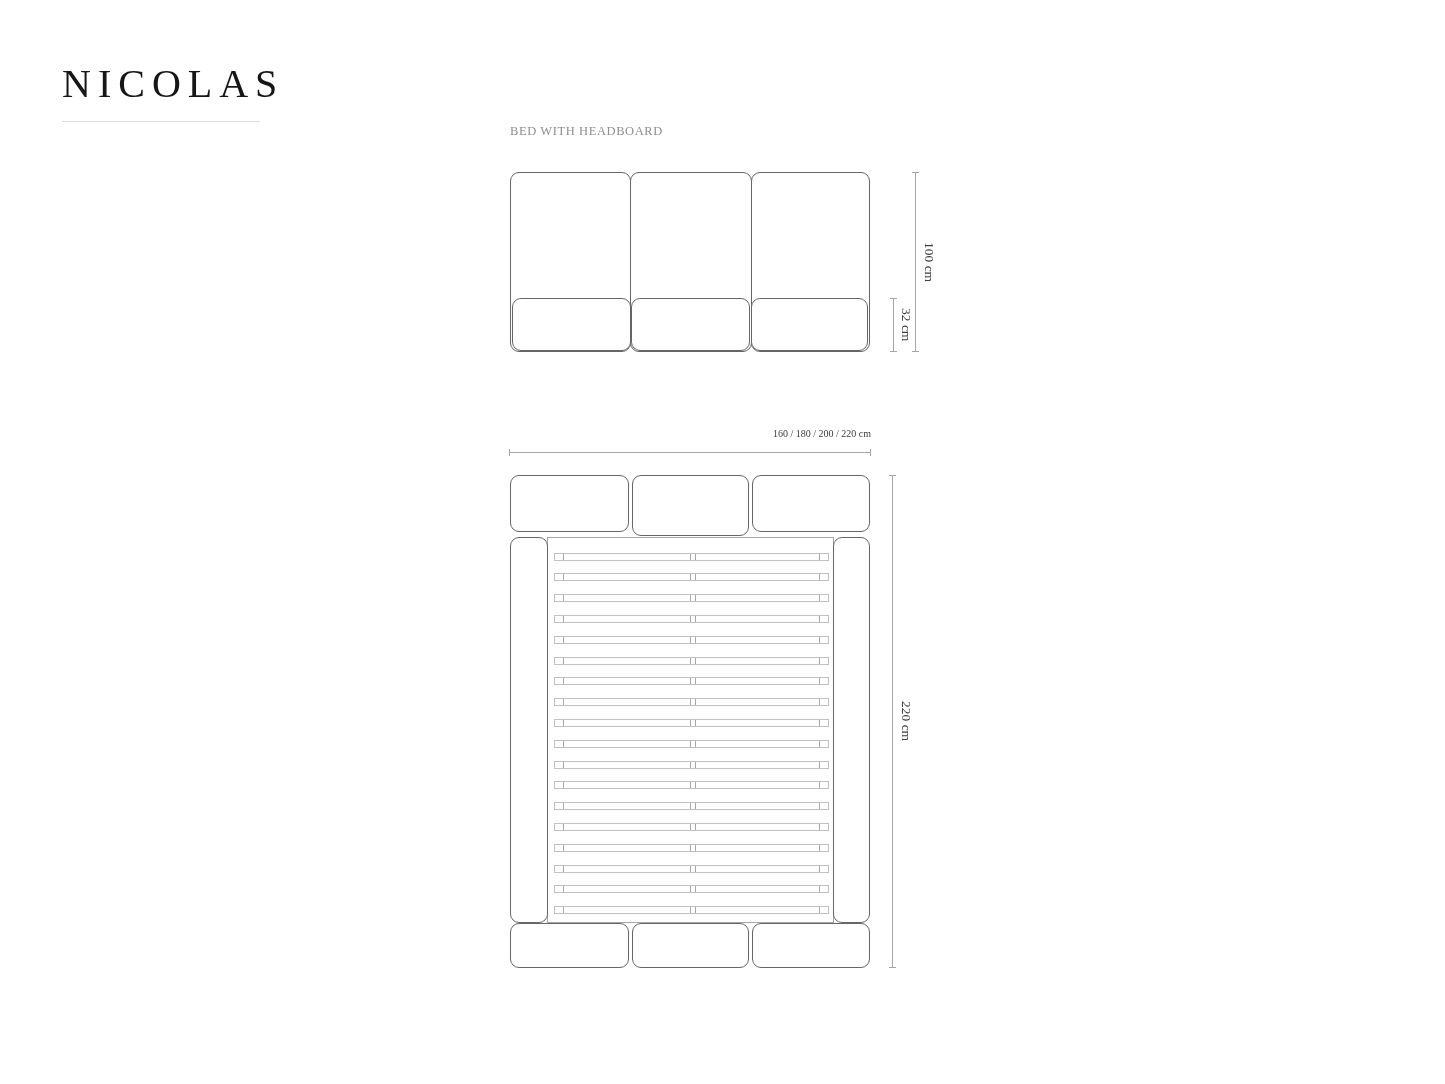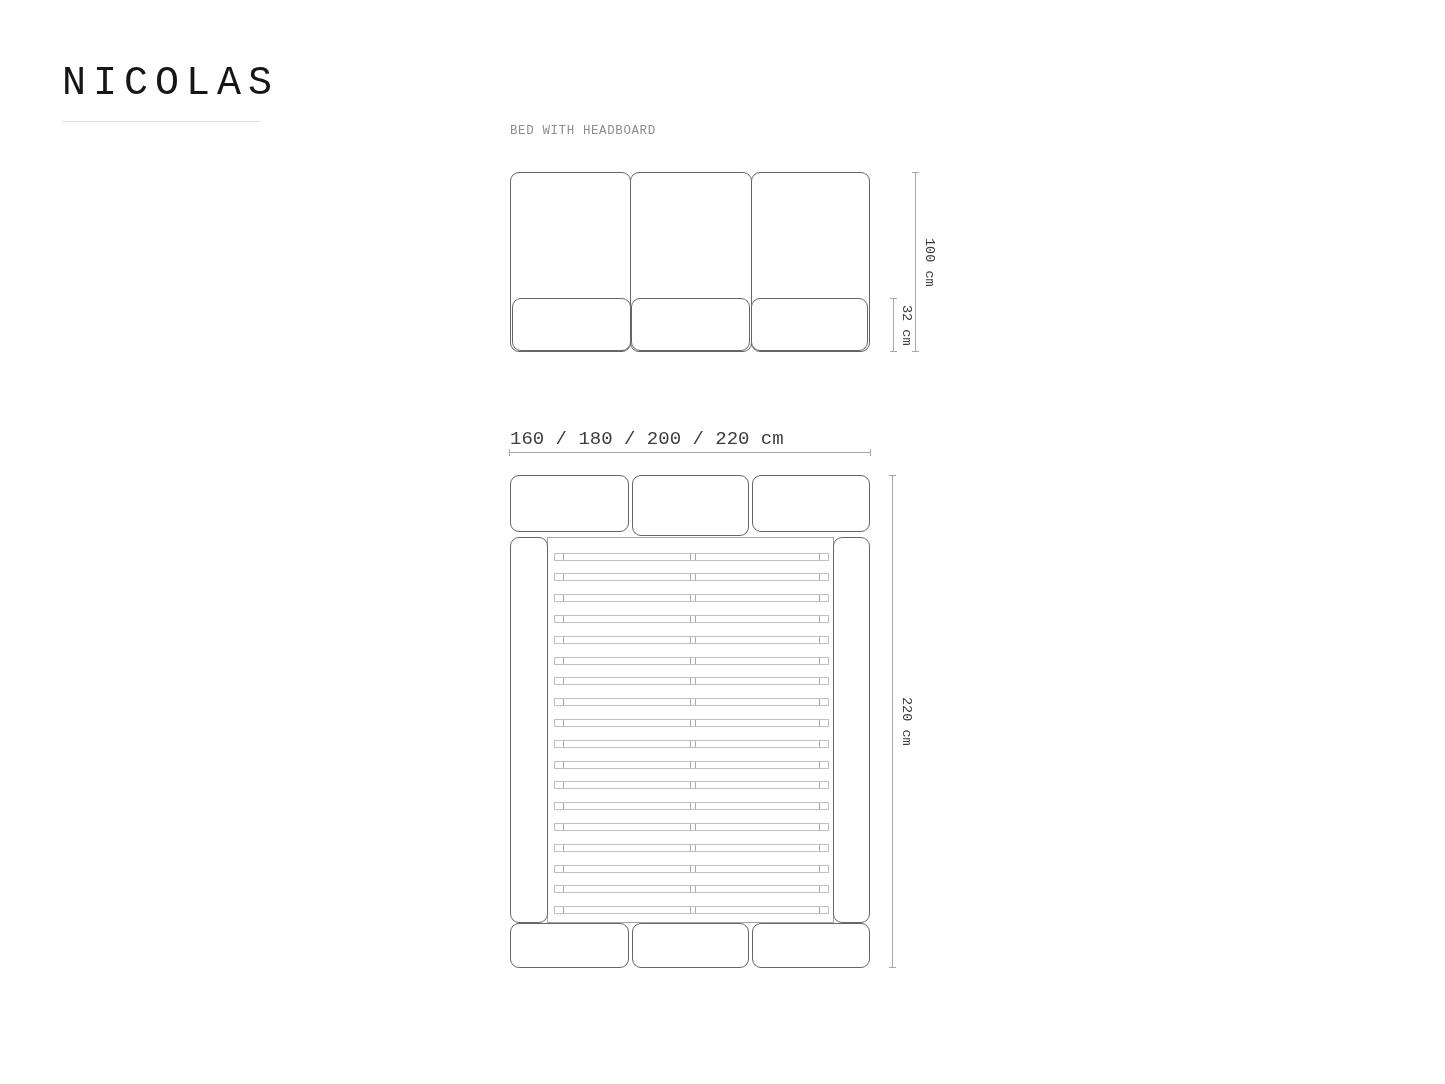--- a/index.html
+++ b/index.html
@@ -1,18 +1,18 @@
 <!DOCTYPE html>
 <html style="--brand: #161616; --outline: #666666; --dim: #a6a6a6; --slat: #c0c0c0; --slatcap: #a8a8a8; --text: #3d3d3d; --muted: #8e8e8e; --rule: #dcdcdc;"><head>
 <meta charset="utf-8">
 <style>
   html,body{margin:0;padding:0;background:#fff;}
   .canvas{
     position:relative;width:1295px;height:1084px;background:#fff;overflow:hidden;
-    font-family:Liberation Mono, monospace;
+    font-family:Liberation Serif, serif;
   }
   
   .brand{
     position:absolute;left:62px;top:62px;
     font-size:40px;font-weight:300;letter-spacing:7px;color:var(--brand);
     line-height:1.1;white-space:nowrap;
   }
   .brand-rule{position:absolute;left:62px;top:121px;width:198px;height:1px;background:var(--rule);}
   
   .subtitle{
@@ -39,21 +39,21 @@
   .dim-h{position:absolute;height:1px;background:var(--dim);}
   .dim-h::before,.dim-h::after{content:"";position:absolute;top:-3px;width:1px;height:7px;background:var(--dim);}
   .dim-h::before{left:0;}
   .dim-h::after{right:0;}
   .dim-label-v{
     position:absolute;display:flex;align-items:center;justify-content:center;
     writing-mode:vertical-rl;text-orientation:mixed;
     font-size:13.5px;color:var(--text);white-space:nowrap;width:22px;
   }
   .dim-label-h{
-    position:absolute;text-align:left;font-size:19px;color:var(--text);white-space:nowrap;
+    position:absolute;text-align:right;font-size:10px;color:var(--text);white-space:nowrap;
   }
   .line-100{left:915px;top:172px;height:180px;}
   .label-100{left:918px;top:172px;height:180px;}
   .line-32{left:893px;top:298px;height:54px;}
   .label-32{left:895px;top:298px;height:54px;}
   .line-220{left:892px;top:475px;height:493px;}
   .label-220{left:895px;top:475px;height:493px;}
   .label-width{left:510px;top:428px;width:361px;}
   .line-width{left:509px;top:452px;width:362px;}
   

